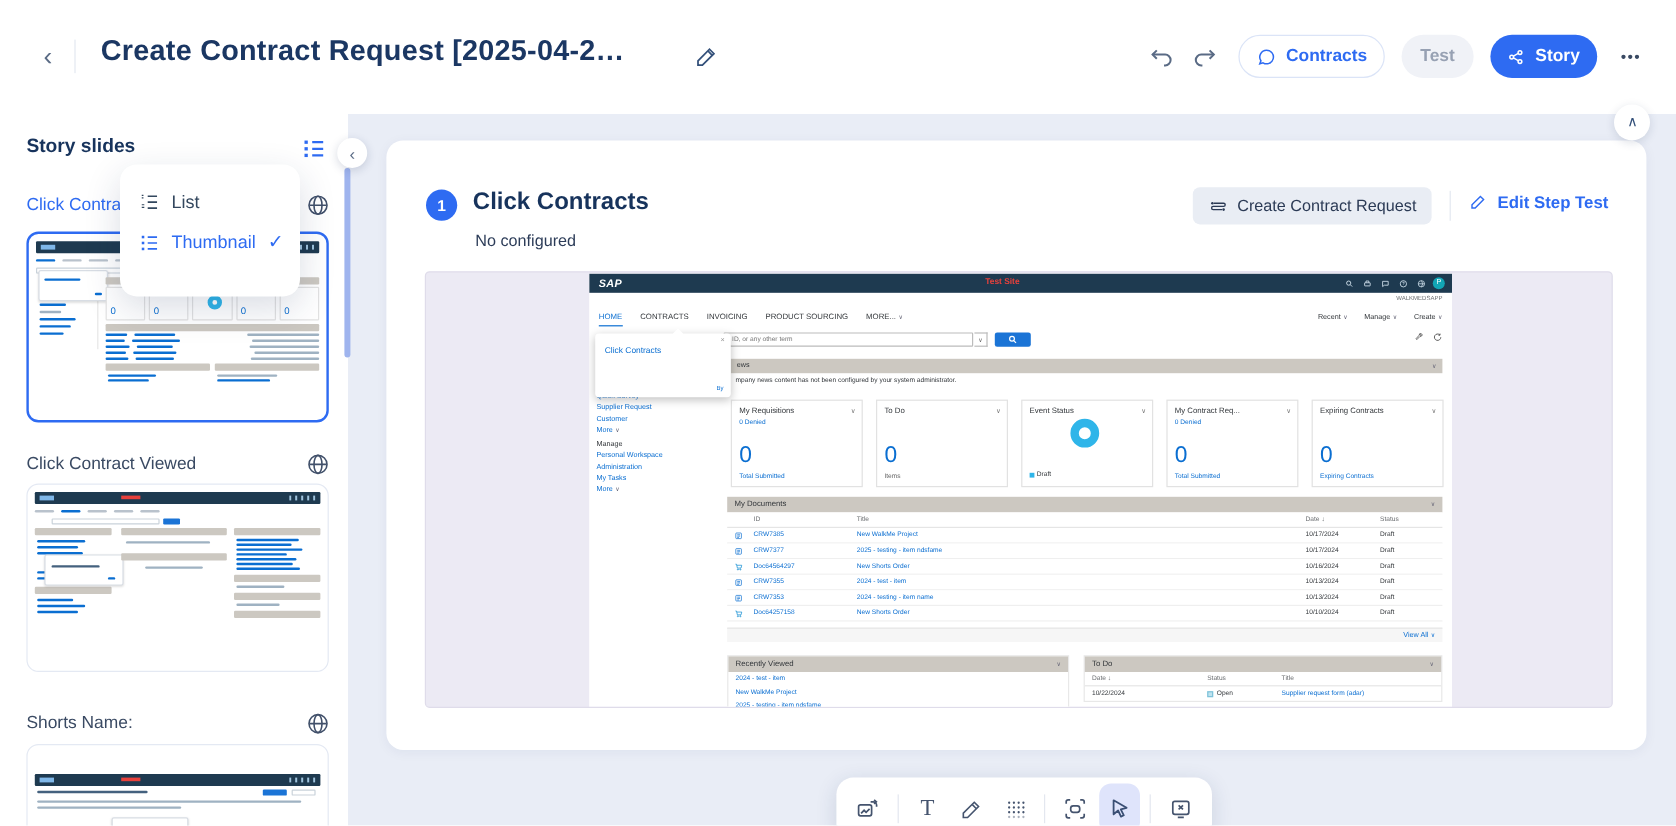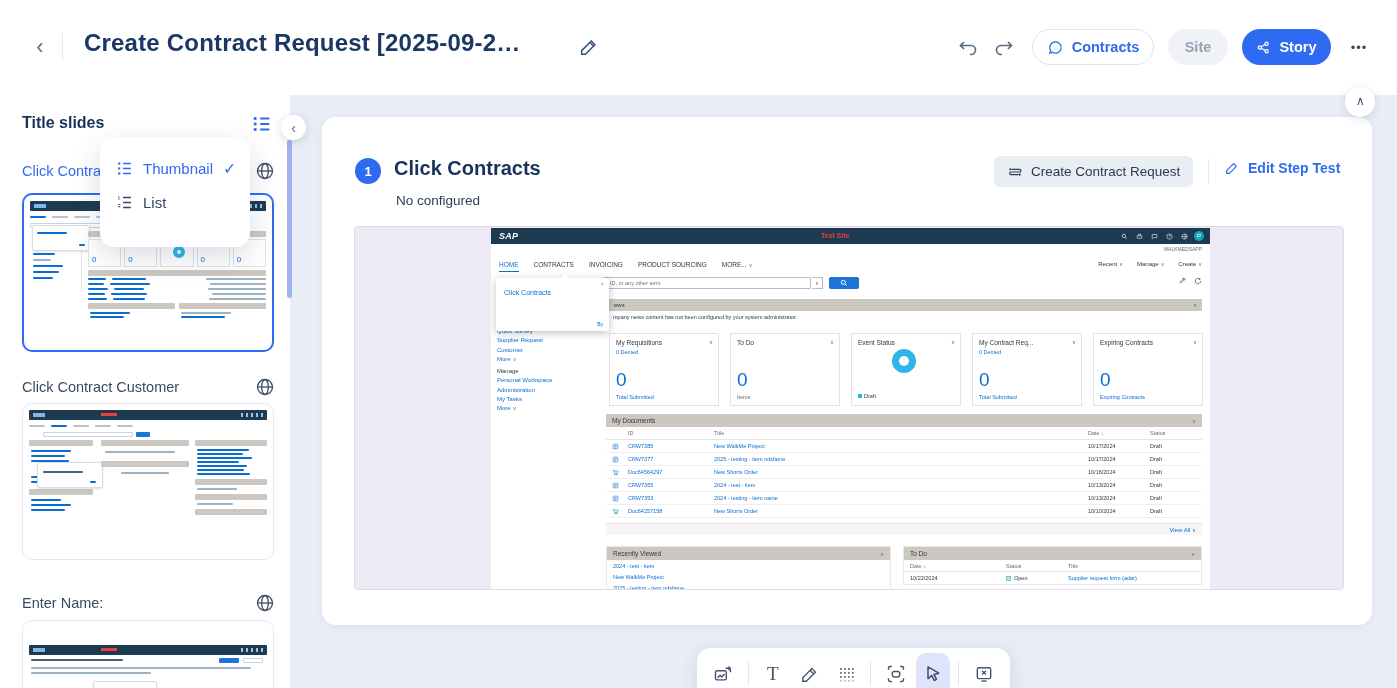--- a/index.html
+++ b/index.html
@@ -147,21 +147,21 @@
   .tool-T { font-family:"Liberation Serif", serif; font-size:19px; color:#45546e; }
 </style>
 </head>
 <body>
 
 <div class="top-header">
   <div class="back-btn">
       <span>‹</span>
     </div>
   <div class="hdr-divider"></div>
-  <div class="doc-title">Create Contract Request [2025-09-2…</div>
+  <div class="doc-title">Create Contract Request [2025-04-2…</div>
   <div class="title-edit">
     <svg width="22" height="22" viewBox="0 0 24 24" fill="none" stroke="#33507a" stroke-width="1.6">
         <path d="M14.5 5.5l4 4L8 20H4v-4L14.5 5.5z"></path>
         <path d="M13 7l4 4"></path>
       </svg>
   </div>
   <div class="undo-btn">
     <svg width="24" height="24" viewBox="0 0 24 24" fill="none" stroke="#5a6b85" stroke-width="1.7">
         <path d="M8 7L4.5 10.5 8 14"></path>
         <path d="M4.5 10.5H15a4.5 4.5 0 0 1 0 9h-1"></path>
@@ -175,40 +175,40 @@
   </div>
   <div class="pill comments-btn">
     <span>
       <svg width="17" height="17" viewBox="0 0 24 24" fill="none" stroke="#2e6bf2" stroke-width="1.8">
           <path d="M12 4a8 8 0 1 1-4.2 14.8L4 20l1.3-3.6A8 8 0 0 1 12 4z"></path>
         </svg>
     </span>
     <span>Contracts</span>
   </div>
   <div class="pill save-btn">
-      <span>Site</span>
+      <span>Test</span>
     </div>
   <div class="pill share-btn">
     <span>
       <svg width="15" height="15" viewBox="0 0 24 24" fill="none" stroke="#ffffff" stroke-width="2">
           <circle cx="6" cy="12" r="2.5"></circle>
           <circle cx="17" cy="6" r="2.5"></circle>
           <circle cx="17" cy="18" r="2.5"></circle>
           <path d="M8.3 10.8l6.4-3.6M8.3 13.2l6.4 3.6"></path>
         </svg>
     </span>
     <span>Story</span>
   </div>
   <div class="more-btn">
       <span>•••</span>
     </div>
 </div>
 
 <div class="sidebar">
-  <div class="sidebar-title">Title slides</div>
+  <div class="sidebar-title">Story slides</div>
   <div class="view-toggle">
     <svg width="22" height="22" viewBox="0 0 24 24" fill="none" stroke="#2e6bf2" stroke-width="2">
         <path d="M10 6h10M10 12h10M10 18h10"></path>
         <rect x="3" y="4.5" width="3" height="3" fill="#2e6bf2" stroke="none"></rect>
         <rect x="3" y="10.5" width="3" height="3" fill="#2e6bf2" stroke="none"></rect>
         <rect x="3" y="16.5" width="3" height="3" fill="#2e6bf2" stroke="none"></rect>
       </svg>
   </div>
 
   <div class="slide-label active" style="top:68px;">Click Contracts</div>
@@ -306,21 +306,21 @@
           <div style="flex:1;">
               <div class="m-band"></div>
               <div class="m-line" style="width:50px; margin:3px 0 2px 2px;"></div>
               <div class="m-line blue" style="width:44px; margin:0 0 2px 2px;"></div>
             </div>
         </div>
       </div>
     </div>
   </div>
 
-  <div class="slide-label" style="top:284px;">Click Contract Customer</div>
+  <div class="slide-label" style="top:284px;">Click Contract Viewed</div>
   <div class="globe-btn" style="top:282px;">
     <svg width="20" height="20" viewBox="0 0 24 24" fill="none" stroke="#41506a" stroke-width="1.6">
         <circle cx="12" cy="12" r="9"></circle>
         <ellipse cx="12" cy="12" rx="4" ry="9"></ellipse>
         <path d="M3.5 12h17"></path>
       </svg>
   </div>
   <div class="thumb unsel" style="top:308px; height:157px;">
     <div class="m-top">
         <span class="m-logo"></span>
@@ -372,21 +372,21 @@
         <div class="m-line blue" style="width:53px; margin:0 0 2px 2px;"></div>
         <div class="m-band" style="margin-top:4px;"></div>
         <div class="m-line" style="width:40px; margin:3px 0 2px 2px;"></div>
         <div class="m-band" style="margin-top:4px;"></div>
         <div class="m-line" style="width:36px; margin:3px 0 2px 2px;"></div>
         <div class="m-band" style="margin-top:4px;"></div>
       </div>
     </div>
   </div>
 
-  <div class="slide-label" style="top:500px;">Enter Name:</div>
+  <div class="slide-label" style="top:500px;">Shorts Name:</div>
   <div class="globe-btn" style="top:498px;">
     <svg width="20" height="20" viewBox="0 0 24 24" fill="none" stroke="#41506a" stroke-width="1.6">
         <circle cx="12" cy="12" r="9"></circle>
         <ellipse cx="12" cy="12" rx="4" ry="9"></ellipse>
         <path d="M3.5 12h17"></path>
       </svg>
   </div>
   <div class="thumb unsel" style="top:525px; height:120px;">
     <div style="height:18px;"></div>
     <div class="m-top">
@@ -400,41 +400,41 @@
       <div style="position:absolute; right:2px; top:-1px; width:20px; height:5px; border:1px solid #c9d2da; border-radius:1px;"></div>
       <div class="m-line" style="width:220px; margin-top:6px;"></div>
       <div class="m-line" style="width:120px; margin-top:3px;"></div>
       <div class="m-box" style="left:62px; top:22px; width:64px; height:18px;">
         
       </div>
     </div>
   </div>
 
   <div class="view-menu">
+    <div class="menu-item plain">
+      <span>
+        <svg width="17" height="17" viewBox="0 0 24 24" fill="none" stroke="#33475e" stroke-width="2">
+            <path d="M10 5h11M10 12h11M10 19h11"></path>
+            <path d="M3 4h2M3 7h2" stroke-width="1.4"></path>
+            <path d="M3 15h3M3 18h3" stroke-width="1.4"></path>
+          </svg>
+      </span>
+      <span class="lbl">List</span>
+    </div>
     <div class="menu-item selected">
       <span>
         <svg width="17" height="17" viewBox="0 0 24 24" fill="none" stroke="#2e6bf2" stroke-width="2">
             <path d="M10 5h11M10 12h11M10 19h11"></path>
             <rect x="3" y="3.5" width="3" height="3" fill="#2e6bf2" stroke="none"></rect>
             <rect x="3" y="10.5" width="3" height="3" fill="#2e6bf2" stroke="none"></rect>
             <rect x="3" y="17.5" width="3" height="3" fill="#2e6bf2" stroke="none"></rect>
           </svg>
       </span>
       <span class="lbl">Thumbnail</span>
       <span class="menu-check">✓</span>
-    </div>
-    <div class="menu-item plain">
-      <span>
-        <svg width="17" height="17" viewBox="0 0 24 24" fill="none" stroke="#33475e" stroke-width="2">
-            <path d="M10 5h11M10 12h11M10 19h11"></path>
-            <path d="M3 4h2M3 7h2" stroke-width="1.4"></path>
-            <path d="M3 15h3M3 18h3" stroke-width="1.4"></path>
-          </svg>
-      </span>
-      <span class="lbl">List</span>
     </div>
   </div>
 </div>
 
 <div class="slide-num" style="left:1px; top:258px; color:#2e6bf2;">1</div>
 <div class="slide-num" style="left:1px; top:470px; color:#39455e;">2</div>
 
 <div class="side-scroll"></div>
 <div class="collapse-btn">
     <span>‹</span>

